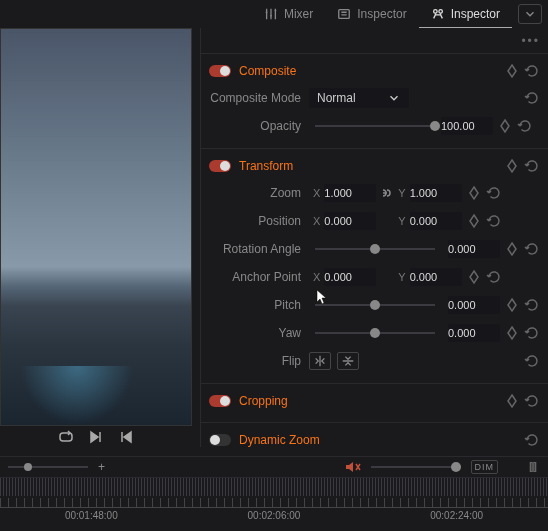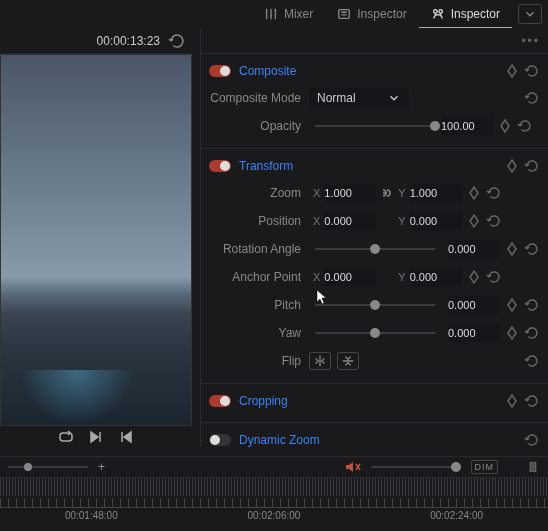--- a/index.html
+++ b/index.html
@@ -25,21 +25,21 @@
 .inspector { position: absolute; top: 28px; left: 200px; right: 0; bottom: 84px; overflow: hidden; border-left: 1px solid #2a2a2e; }
 .ins-head { height: 26px; display: flex; align-items: center; justify-content: flex-end; padding: 0 8px; border-bottom: 1px solid #2a2a2e; }
 .dots { color: #666; letter-spacing: 2px; }
 
 .section { border-bottom: 1px solid #2a2a2e; padding: 6px 8px 10px 8px; }
 .section-header { display: flex; align-items: center; height: 22px; }
 .toggle { width: 22px; height: 12px; border-radius: 6px; background: #333; position: relative; margin-right: 8px; cursor: pointer; }
 .toggle.on { background: #aa3b2e; }
 .toggle .knob { position: absolute; top: 1px; width: 10px; height: 10px; border-radius: 50%; background: #ddd; left: 1px; }
 .toggle.on .knob { left: 11px; }
-.section-title { color: #3b82f6; font-size: 12px; flex: 0 0 auto; }
+.section-title { color: #f97316; font-size: 12px; flex: 0 0 auto; }
 .section-spacer { flex: 1; }
 .keyframe-btn, .reset-btn { width: 16px; height: 16px; color: #666; cursor: pointer; margin-left: 4px; }
 
 .row { display: flex; align-items: center; height: 24px; margin-top: 4px; }
 .row-label { width: 100px; text-align: right; color: #888; font-size: 12px; padding-right: 8px; }
 .axis { color: #777; font-size: 11px; padding: 0 4px; }
 .num-input { width: 52px; height: 18px; background: #15151a; border: none; color: #ddd; text-align: left; font-size: 11px; border-radius: 2px; }
 .link-icon { width: 14px; height: 14px; color: #888; margin: 0 2px; }
 .dropdown { height: 20px; background: #15151a; border: none; color: #ccc; padding: 0 8px; border-radius: 2px; font-size: 12px; display: flex; align-items: center; justify-content: space-between; min-width: 100px; gap: 21px; }
 .slider-track { flex: 0 0 120px; height: 2px; background: #3a3a40; position: relative; margin: 0 6px; }
@@ -99,26 +99,20 @@
   <div class="tab-dropdown">
     <span class="icon">
         <svg viewBox="0 0 16 16">
           <path d="M4 6l4 4 4-4"></path>
         </svg>
       </span>
   </div>
 </div>
 
 <div class="viewer">
-  <div class="viewer-header">
-    <span class="timecode">00:00:13:23</span>
-    <span class="loop-icon"><svg viewBox="0 0 18 18">
-          <path d="M3 9a6 6 0 1 1 2 4.5M3 9l-2-2M3 9l2-2"></path>
-        </svg></span>
-  </div>
   <div class="viewer-canvas"></div>
 </div>
 
 <div class="transport">
   <span class="tbtn"><svg viewBox="0 0 18 18">
         <rect x="3" y="5" width="12" height="8" rx="3"></rect>
         <path d="M11 3l2 2-2 2"></path>
       </svg></span>
   <span class="tbtn"><svg viewBox="0 0 18 18">
         <path d="M4 4l7 5-7 5zM13 4v10" fill="currentColor"></path>

